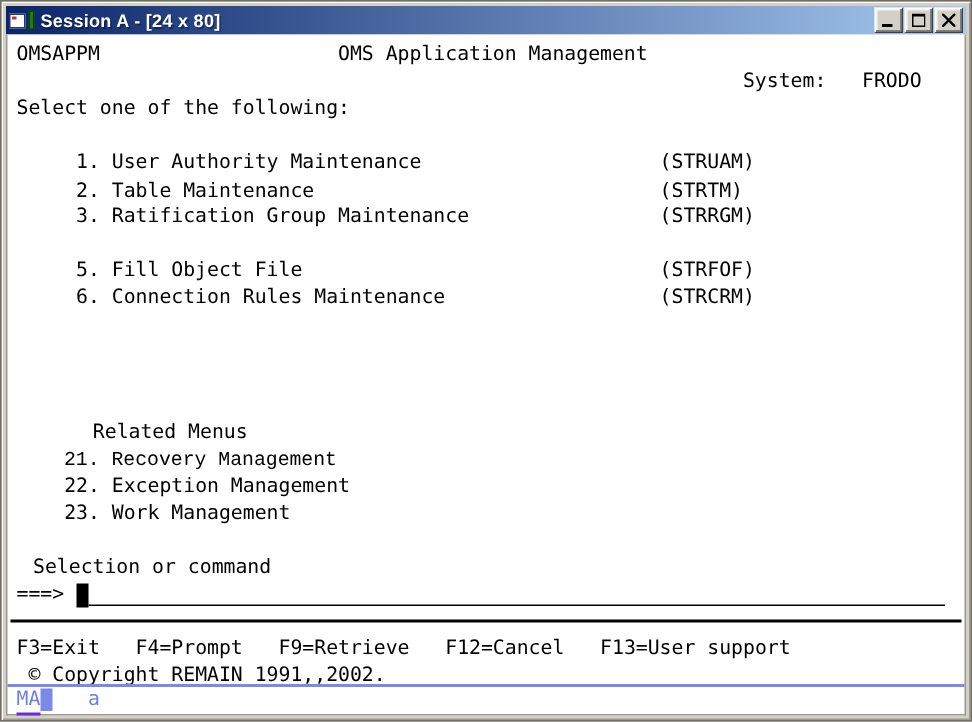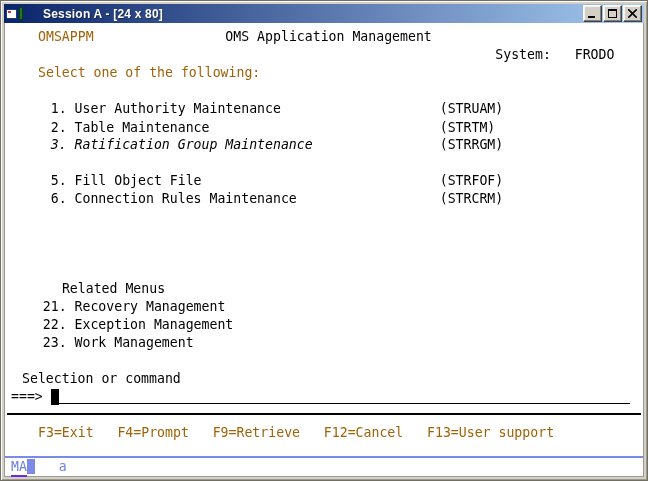--- a/index.html
+++ b/index.html
@@ -7,21 +7,21 @@
     position:relative; width:648px; height:481px;
     background:#d4d0c8;
     border:1px solid #716f64;
     box-sizing:border-box;
     box-shadow: inset 1px 1px 0 #ffffff, inset -1px -1px 0 #9c9a8f;
     font-family:"Liberation Sans", sans-serif;
   }
   .titlebar {
     position:absolute; left:3px; right:3px; top:3px; height:19px;
     background:linear-gradient(to right,#0a246a,#a6caf0);
-    display:flex; align-items:center; padding:0 2px;gap:16px;
+    display:flex; align-items:center; padding:0 2px;
   }
   .title-icons { display:flex; align-items:center; gap:1px; margin-right:4px; }
   .icon-monitor { position:relative; width:12px; height:12px; }
   .icon-monitor .scr { position:absolute; left:0; top:1px; width:9px; height:8px; background:#fff; border:1px solid #1a3a7a; }
   .icon-monitor .dot { position:absolute; left:2px; top:3px; width:3px; height:2px; background:#c33; }
   .icon-tower { width:4px; height:13px; background:#1f7a1f; border:1px solid #0d3d0d; box-sizing:border-box; }
   .title-text { color:#ffffff; font-weight:bold; font-size:12px; letter-spacing:0.2px;
     text-shadow:1px 1px 0 rgba(0,0,0,0.35); flex:1; white-space:nowrap; overflow:hidden; }
   .win-buttons { display:flex; gap:1px; }
   .win-btn {
@@ -39,21 +39,21 @@
     box-sizing:border-box;
   }
   .screen {
     position:absolute; left:0; top:0; right:0; bottom:22px;
     font-family:"DejaVu Sans Mono","Liberation Mono",monospace;
     font-size:13.2px; line-height:18px;
   }
   .t-row { position:absolute; left:6px; right:2px; height:18px; }
   .seg { position:absolute; top:0; white-space:pre; }
   .seg.black { color:#000000; }
-  .seg.blue  { color:#a16207;margin-left:27px; }
+  .seg.blue  { color:#000000; }
   .cursor-block { position:absolute; top:1px; width:1ch; height:16px; background:#000000; }
   .input-underline { position:absolute; top:15px; height:1px; background:#000000; }
   .sep-black { position:absolute; left:2px; right:2px; height:2px; background:#000000; }
   .oia-sep { position:absolute; left:0; right:0; height:2px; background:#7b8ae8; }
   .oia {
     position:absolute; left:6px; right:2px; height:18px;
     font-family:"DejaVu Sans Mono","Liberation Mono",monospace;
     font-size:13.2px; line-height:16px; color:#6f7fe3;
   }
   .oia .status { position:absolute; left:0; border-bottom:2px solid #6d28d9; }
@@ -108,54 +108,57 @@
         </div>
         <div class="t-row" style="top: 77px;">
           <span class="seg black" style="left: 5ch;">1. User Authority Maintenance</span>
           <span class="seg black" style="left: 54ch;">(STRUAM)</span>
         </div>
         <div class="t-row" style="top: 96px;">
           <span class="seg black" style="left: 5ch;">2. Table Maintenance</span>
           <span class="seg black" style="left: 54ch;">(STRTM)</span>
         </div>
         <div class="t-row" style="top: 113px;">
-          <span class="seg black" style="left: 5ch; font-style: italic;">3. Ratification Group Maintenance</span>
+          <span class="seg black" style="left: 5ch;">3. Ratification Group Maintenance</span>
           <span class="seg black" style="left: 54ch;">(STRRGM)</span>
         </div>
         <div class="t-row" style="top: 149px;">
           <span class="seg black" style="left: 5ch;">5. Fill Object File</span>
           <span class="seg black" style="left: 54ch;">(STRFOF)</span>
         </div>
         <div class="t-row" style="top: 167px;">
           <span class="seg black" style="left: 5ch;">6. Connection Rules Maintenance</span>
           <span class="seg black" style="left: 54ch;">(STRCRM)</span>
         </div>
         <div class="t-row" style="top: 257px;">
           <span class="seg black" style="left: 2ch; margin-left: 35px;">Related Menus</span>
         </div>
         <div class="t-row" style="top: 275px;">
-          <span class="seg black" style="left: 4ch;">21. Recovery Management</span>
+          <span class="seg black" style="left: 4ch; font-family: Liberation Mono, monospace;">21. Recovery Management</span>
         </div>
         <div class="t-row" style="top: 293px;">
           <span class="seg black" style="left: 4ch;">22. Exception Management</span>
         </div>
         <div class="t-row" style="top: 311px;">
           <span class="seg black" style="left: 4ch;">23. Work Management</span>
         </div>
         <div class="t-row" style="top: 347px;">
           <span class="seg black" style="left: 0ch; margin-left: 11px;">Selection or command</span>
         </div>
         <div class="t-row" style="top: 365px;">
           <span class="seg black" style="left: 0ch;">===&gt;</span>
           <span class="cursor-block" style="left: 5ch;"></span>
           <span class="input-underline" style="left: 6ch; width: 72ch;"></span>
         </div>
         <div class="t-row" style="top: 401px;">
           <span class="seg blue" style="left: 0ch;">F3=Exit   F4=Prompt   F9=Retrieve   F12=Cancel   F13=User support</span>
         </div>
+        <div class="t-row" style="top: 419px;">
+          <span class="seg black" style="left: 1ch;">© Copyright REMAIN 1991,,2002.</span>
+        </div>
       </div>
     <div class="sep-black" style="top:390px"></div>
     <div class="oia-sep" style="top:433px"></div>
     <div class="oia" style="top:436px">
       <span class="status">MA</span>
       <span class="ind-block"></span>
       <span class="input-char">a</span>
     </div>
   </div>
 

